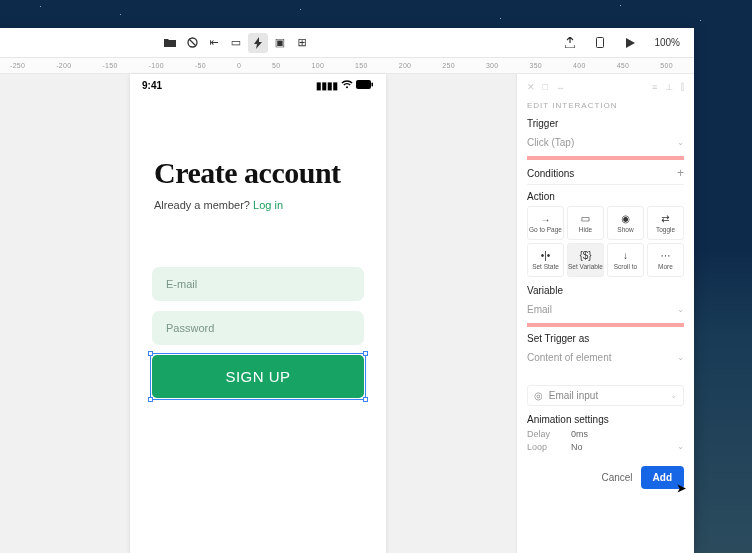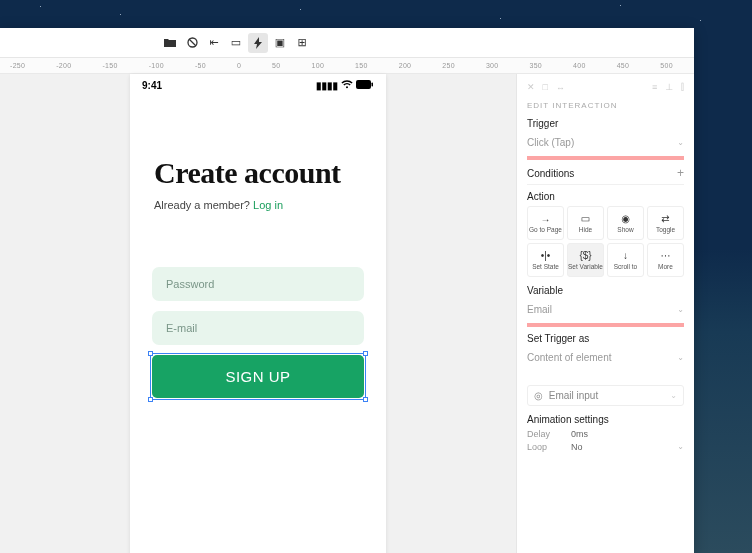--- a/index.html
+++ b/index.html
@@ -86,20 +86,38 @@
       <div class="top-icon">⇤</div>
       <div class="top-icon">▭</div>
       <div class="top-icon active">
           <svg width="9" height="12" viewBox="0 0 9 12">
             <path d="M5 0L0 7h3l-1 5 6-7H5z" fill="#333"></path>
           </svg>
         </div>
       <div class="top-icon">▣</div>
       <div class="top-icon">⊞</div>
     </div>
+    <div class="tool-right">
+      <div class="top-icon">
+          <svg width="10" height="11" viewBox="0 0 10 11">
+            <path d="M5 0v6M2 3l3-3 3 3M0 8v3h10V8" fill="none" stroke="#333" stroke-width="1.2"></path>
+          </svg>
+        </div>
+      <div class="top-icon">
+          <svg width="8" height="11" viewBox="0 0 8 11">
+            <rect x=".5" y=".5" width="7" height="10" rx="1" fill="none" stroke="#333"></rect>
+          </svg>
+        </div>
+      <div class="top-icon">
+          <svg width="9" height="10" viewBox="0 0 9 10">
+            <path d="M0 0l9 5-9 5z" fill="#333"></path>
+          </svg>
+        </div>
+      <div class="zoom">100%</div>
+    </div>
   </div>
 
   <div class="ruler">
     <span>-250</span>
       <span>-200</span>
       <span>-150</span>
       <span>-100</span>
       <span>-50</span>
       <span>0</span>
       <span>50</span>
@@ -128,22 +146,22 @@
                   <rect x="0" y="0" width="15" height="9" rx="2" fill="#000"></rect>
                   <rect x="15.5" y="2.5" width="1.5" height="4" rx=".7" fill="#000"></rect>
                 </svg></span>
           </span>
         </div>
         <div class="heading">Create account</div>
         <div class="sub">
           <span>Already a member? </span><a href="#">Log in</a>
         </div>
         <div class="form">
+          <div class="input-pill">E-mail</div>
           <div class="input-pill">Password</div>
-          <div class="input-pill">E-mail</div>
           <div class="signup-btn">
             <span>SIGN UP</span>
             <div class="sel-outline">
               <span class="sel-handle tl"></span>
                 <span class="sel-handle tr"></span>
                 <span class="sel-handle bl"></span>
                 <span class="sel-handle br"></span>
             </div>
           </div>
         </div>
@@ -236,15 +254,22 @@
         </div>
         <div class="anim-row">
           <span class="k">Loop</span>
           <span class="v">
               <span>No</span>
               <span class="chev">⌄</span>
             </span>
         </div>
       </div>
 
+      <div class="footer">
+        <span class="btn-cancel">Cancel</span>
+        <span class="btn-add">
+          <span>Add</span>
+          <span class="cursor">➤</span>
+        </span>
+      </div>
     </div>
   </div>
 </div>
 
 </body></html>

